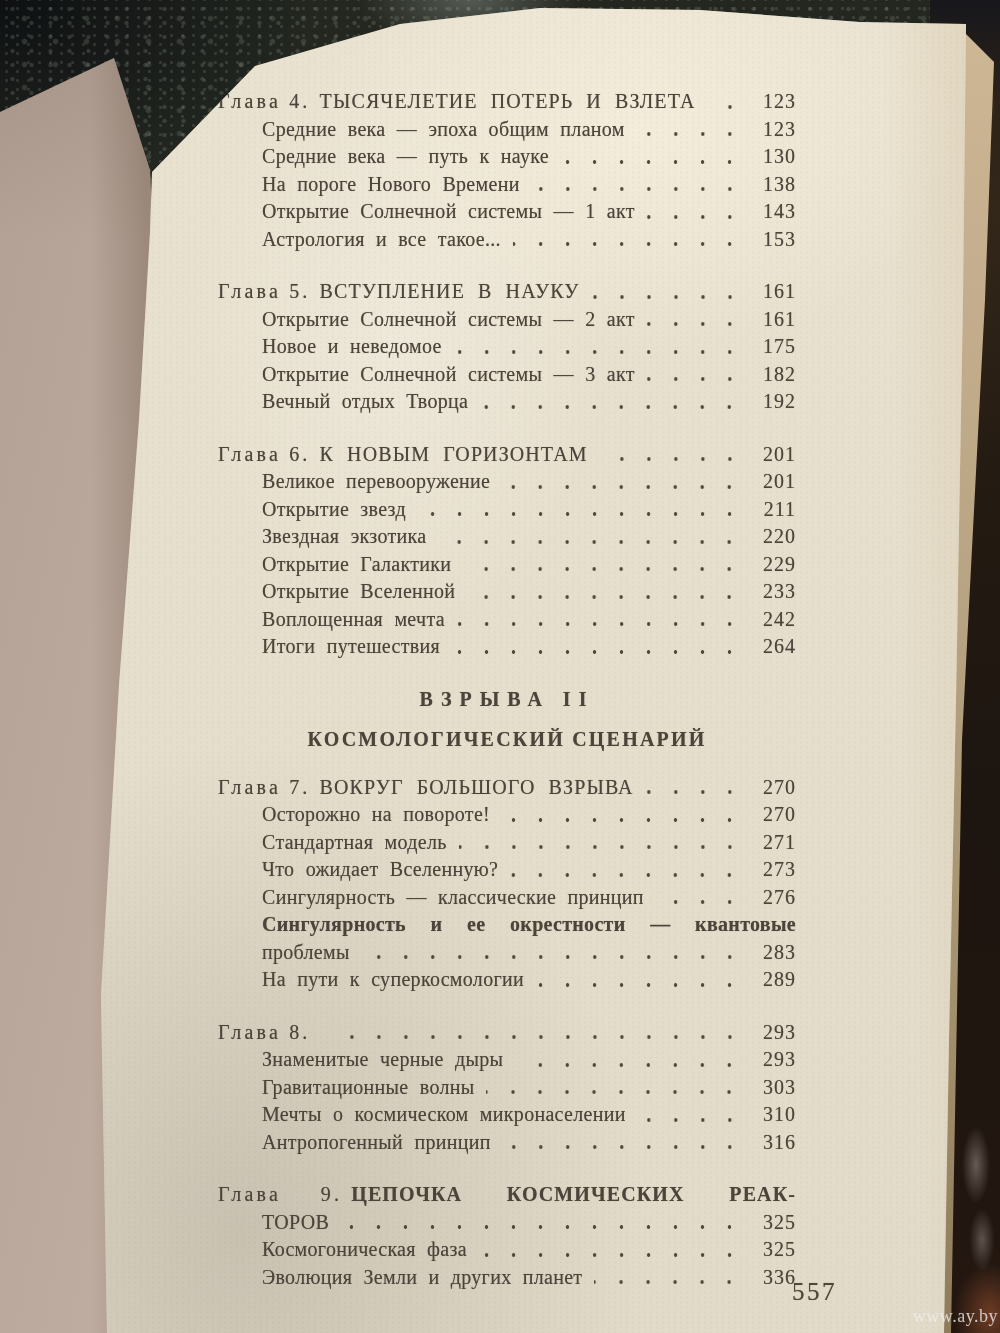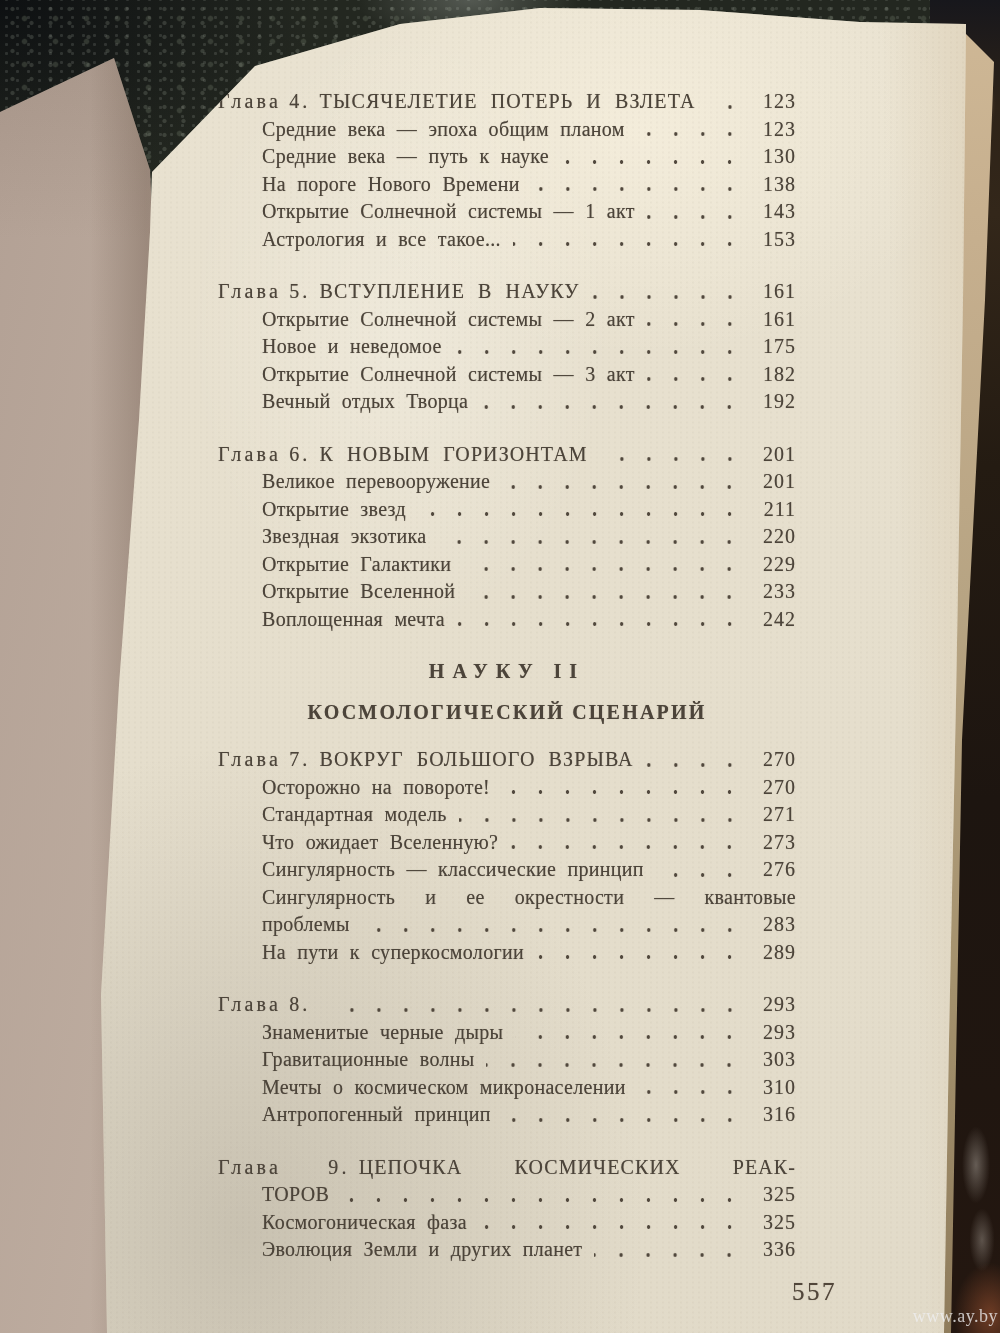--- a/index.html
+++ b/index.html
@@ -59,21 +59,21 @@
   .toc{position:absolute;left:218px;top:88px;width:578px;
        font-size:20px;line-height:27.5px;color:#4c443a;
        text-shadow:0 0 0.7px rgba(84,74,62,0.55);}
   .group{margin-bottom:25px;}
   .line{display:flex;align-items:baseline;height:27.5px;}
   .line.chapter-wrap,.line.item-wrap{display:block;text-align:justify;text-align-last:justify;}
   .line.item,.line.item-wrap,.line.cont{padding-left:44px;align-items:flex-end;}
   .prefix{letter-spacing:3.2px;margin-right:9px;white-space:nowrap;}
   .title{white-space:nowrap;word-spacing:6px;letter-spacing:0.3px;}
   .chapter .title,.chapter-wrap .title{letter-spacing:1.1px;word-spacing:7px;}
-  .chapter-wrap .title,.item-wrap .title{white-space:normal;}
+  .chapter-wrap .title,.item-wrap .title{white-space:normal;font-weight:bold;}
   .leader{flex:1 1 auto;min-width:18px;align-self:stretch;margin:0 4px 0 12px;
     background-image:radial-gradient(circle,#51483d 1.5px,rgba(81,72,61,0) 2.1px);
     background-size:27px 10px;background-repeat:repeat-x;
     background-position:right 3px bottom 4px;}
   .num{min-width:46px;text-align:right;letter-spacing:1px;}
 
   .part{margin:14px 0 20px;text-align:center;}
   .part-line1{font-weight:700;letter-spacing:8px;margin-bottom:13px;}
   .part-line2{font-weight:700;letter-spacing:2.2px;}
 
@@ -187,23 +187,28 @@
           <div class="line item">
             <span class="title">Открытие Вселенной</span>
             <span class="leader"></span>
             <span class="num">233</span>
           </div>
           <div class="line item">
             <span class="title">Воплощенная мечта</span>
             <span class="leader"></span>
             <span class="num">242</span>
           </div>
+          <div class="line item">
+            <span class="title">Итоги путешествия</span>
+            <span class="leader"></span>
+            <span class="num">264</span>
+          </div>
         </div>
         <div class="part">
-          <div class="part-line1">НАУКУ II</div>
+          <div class="part-line1">ВЗРЫВА II</div>
           <div class="part-line2">КОСМОЛОГИЧЕСКИЙ СЦЕНАРИЙ</div>
         </div>
         <div class="group">
           <div class="line chapter">
             <span class="prefix">Глава 7.</span>
             <span class="title">ВОКРУГ БОЛЬШОГО ВЗРЫВА</span>
             <span class="leader"></span>
             <span class="num">270</span>
           </div>
           <div class="line item">

